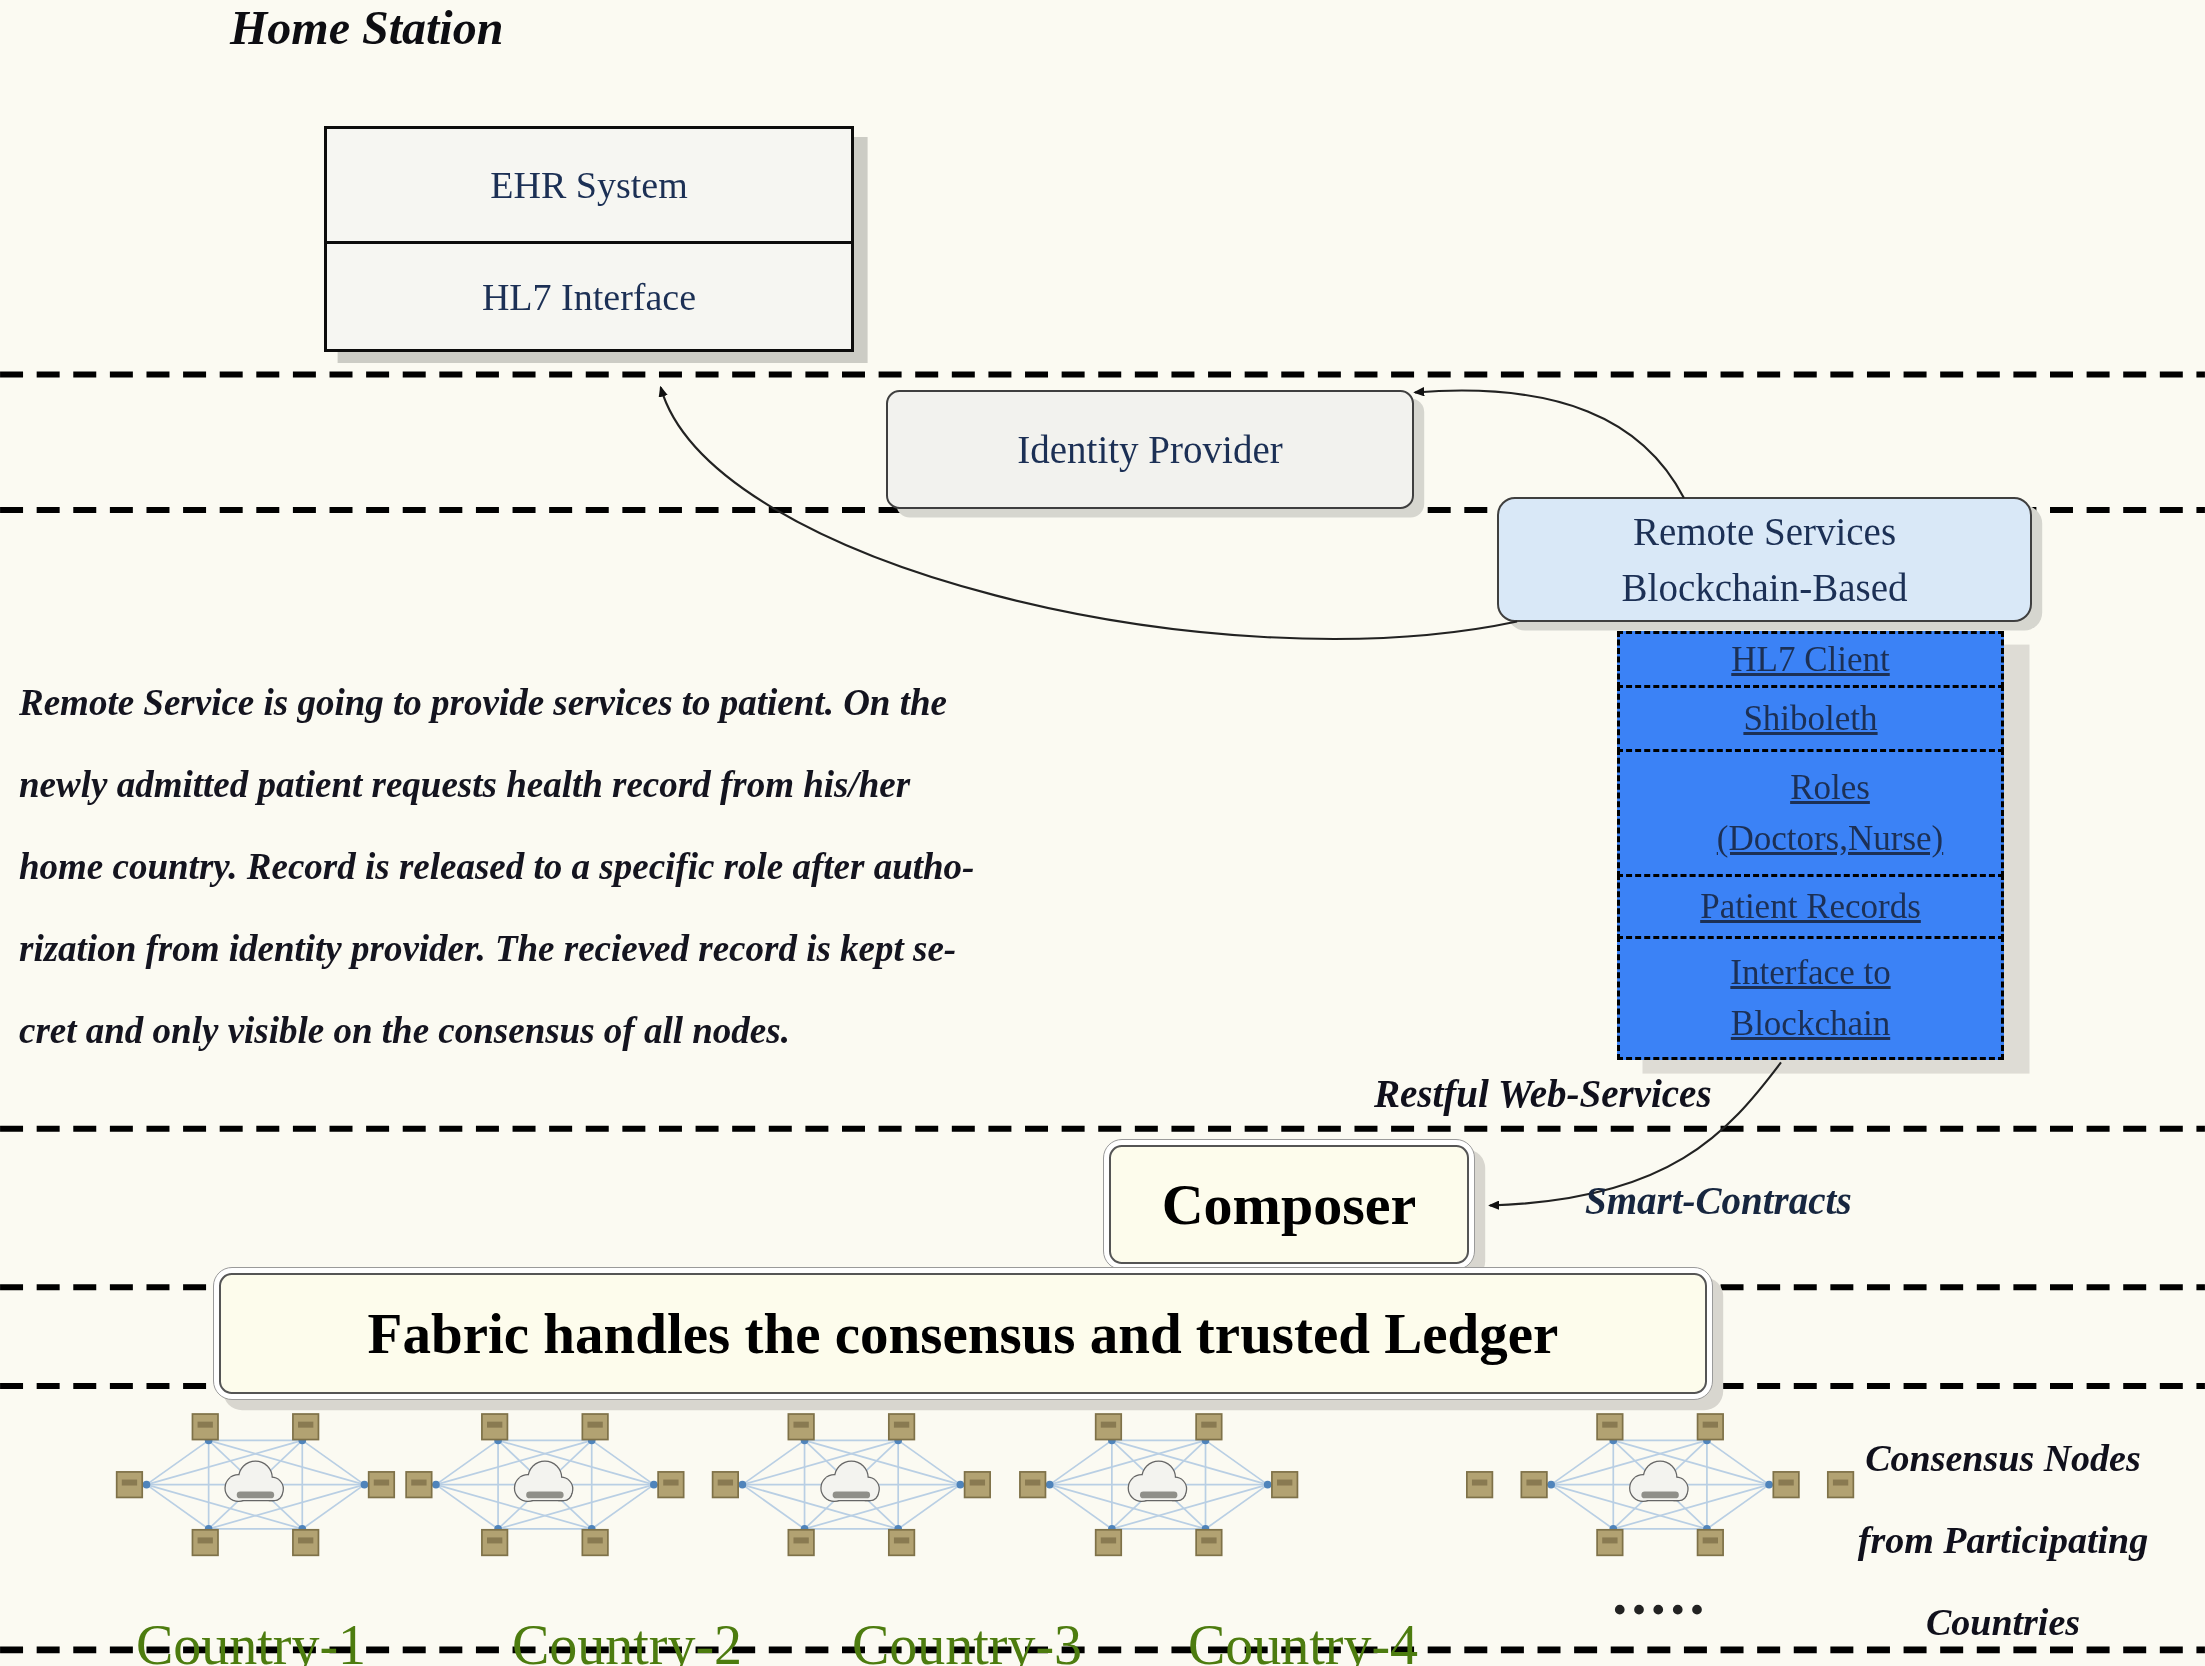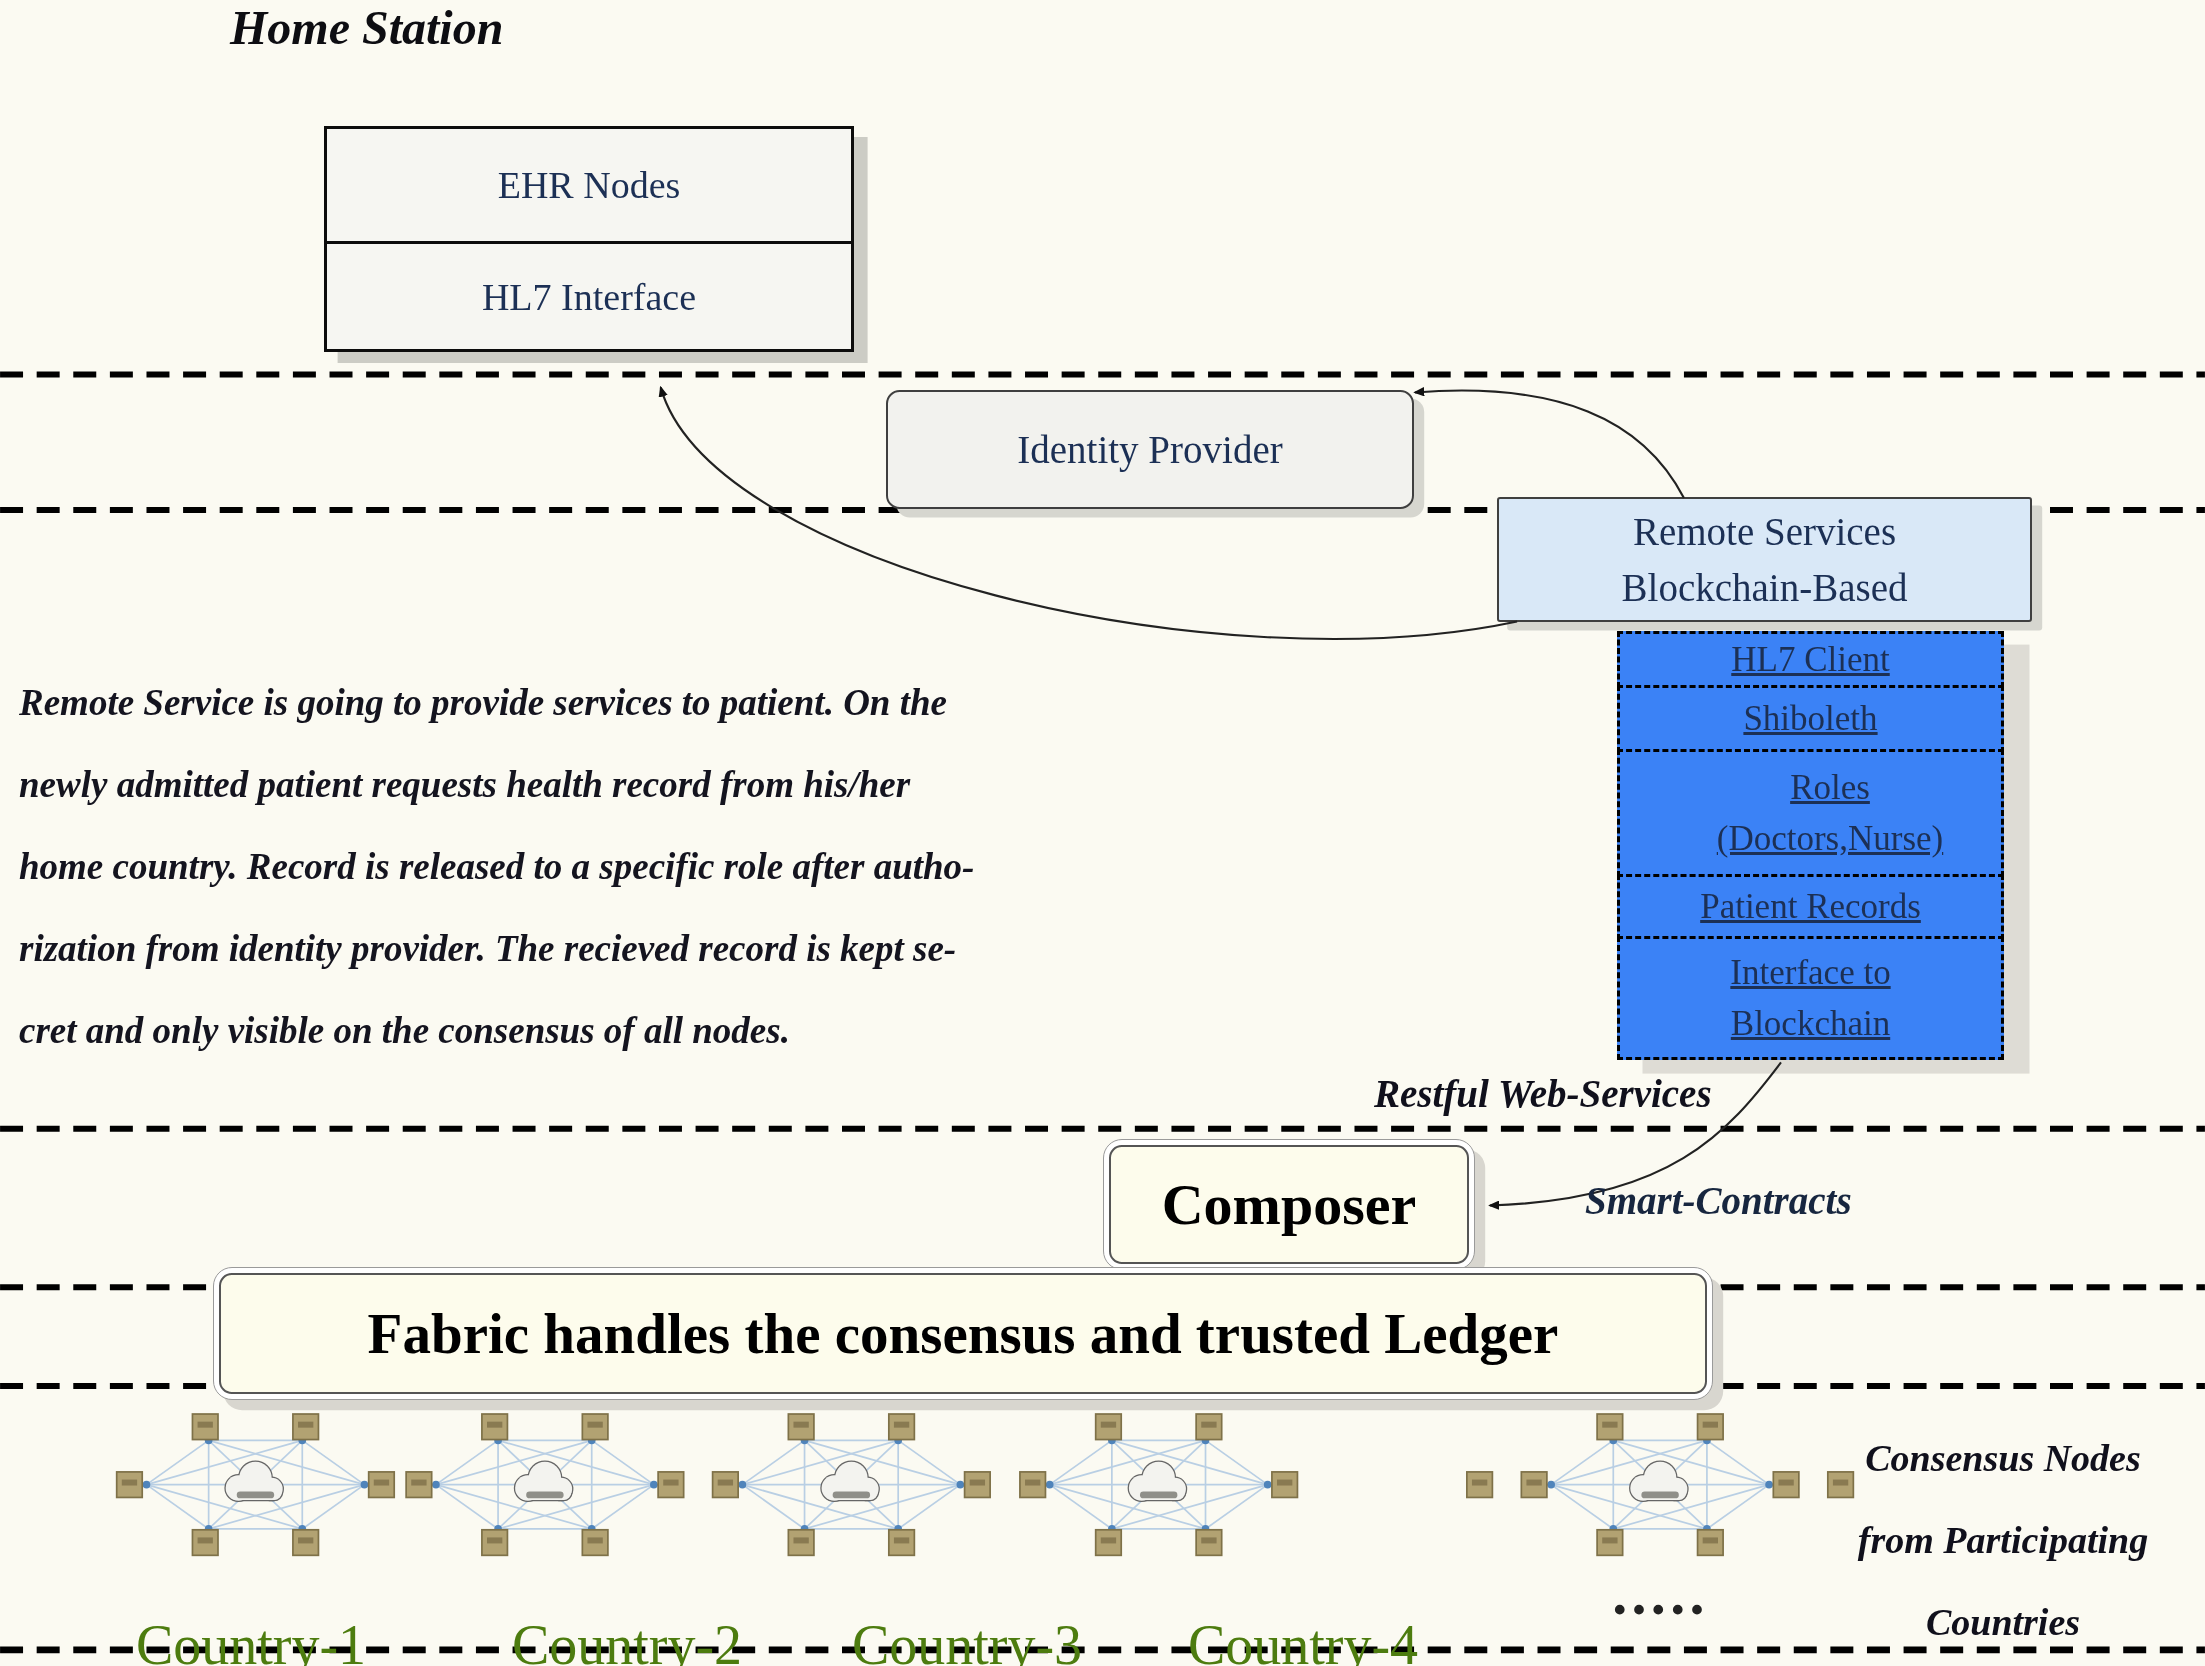--- a/index.html
+++ b/index.html
@@ -28,21 +28,21 @@
              border:3.4px solid #0c0c0c; box-shadow:13.6px 11px 0 #ccccc5; }
   .ehr-cell { height:112px; display:flex; align-items:center; justify-content:center;
               font-size:38px; color:#1c3055; }
   .ehr-cell.bottom { height:108px; border-top:3.4px solid #0c0c0c; }
 
   
   .idp-box { left:886px; top:390px; width:528px; height:119px; background:#f2f2ee;
              border:2.6px solid #3f3f3f; border-radius:13.6px; box-shadow:10.2px 8.5px 0 #d6d6cf;
              display:flex; align-items:center; justify-content:center; font-size:39px; color:#1c3055; }
   .remote-box { left:1497px; top:497px; width:535px; height:125px; background:#d9e8f7;
-             border:2.6px solid #3f3f3f; border-radius:3px; box-shadow:10.2px 8.5px 0 #d6d6cf;
+             border:2.6px solid #3f3f3f; border-radius:18px; box-shadow:10.2px 8.5px 0 #d6d6cf;
              display:flex; align-items:center; justify-content:center; text-align:center;
              font-size:39px; line-height:56px; color:#1c3055; }
 
   
   .stack { left:1617px; top:631px; width:387px; box-shadow:25.5px 13.6px 0 #dedcd5; }
   .stack-row { background:#3b82f6; border:3.4px dashed #000; margin-top:-3.4px;
                display:flex; align-items:center; justify-content:center; text-align:center;
                font-size:35px; line-height:51px; color:#1c3055;text-decoration:underline; }
   .stack-row:first-child { margin-top:0; }
   .h1 { height:57px; } .h2 { height:68px; } .h3 { height:128px;padding-left:39px; } .h4 { height:66px; } .h5 { height:124px; }
@@ -332,21 +332,21 @@
           <circle fill="#f3f3ef" cx="1930" cy="1748" r="15"></circle>
           <circle fill="#f3f3ef" cx="1950" cy="1736" r="19"></circle>
           <circle fill="#f3f3ef" cx="1969" cy="1749" r="13"></circle>
           <rect fill="#f3f3ef" x="1919" y="1743" width="62" height="19" rx="9"></rect>
           <rect x="1928" y="1752" width="44" height="8" rx="4" fill="#8f8f89"></rect>
         </g>
       </g>
     </svg>
 
   <div class="abs ehr-box">
-    <div class="ehr-cell">EHR Nodes</div>
+    <div class="ehr-cell">EHR System</div>
     <div class="ehr-cell bottom">HL7 Interface</div>
   </div>
 
   <div class="abs idp-box">
     <span>Identity Provider</span>
   </div>
 
   <div class="abs remote-box preline">
     <span class="preline">Remote Services
 Blockchain-Based</span>

